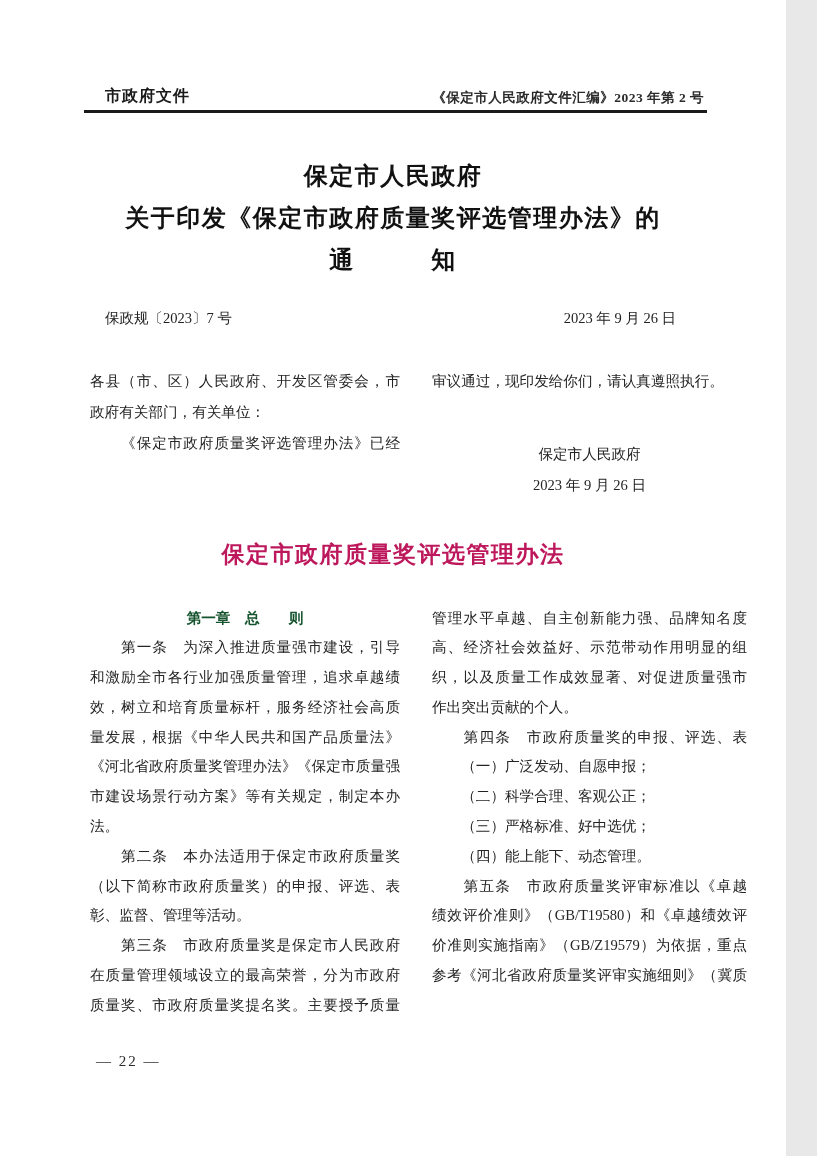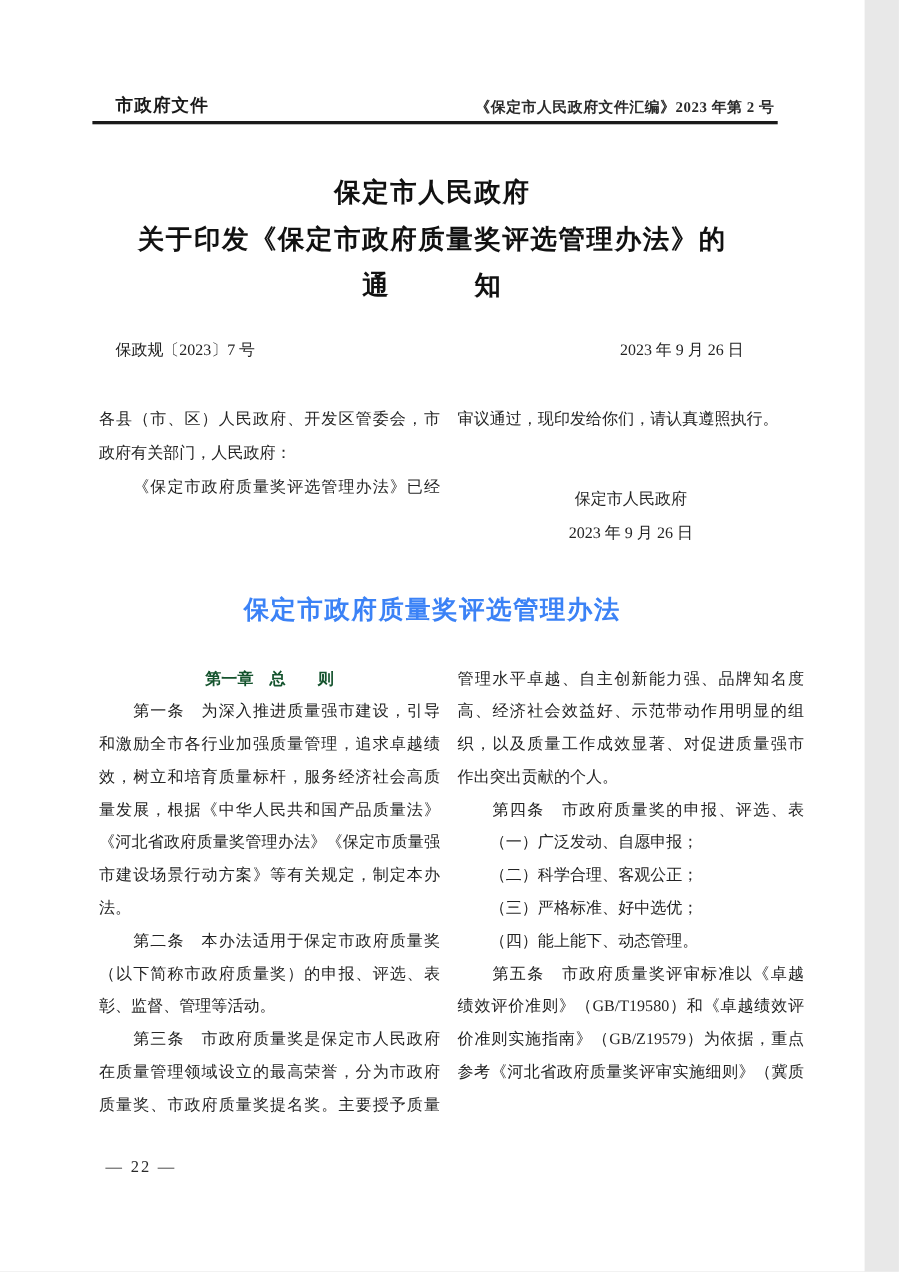--- a/index.html
+++ b/index.html
@@ -25,42 +25,42 @@
   .title-line{font-size:24px;line-height:42px;letter-spacing:1.5px;}
   
   .meta-row{
     margin:28px 110px 0 105px;
     display:flex;justify-content:space-between;
     font-size:14.5px;color:#222;
   }
   
   .cols{
     margin-left:90px;margin-right:82px;
-    display:grid;grid-template-columns:310px 315px;column-gap:16px;
+    display:grid;grid-template-columns:310px 315px;column-gap:32px;
   }
   .notice-cols{margin-top:38px;}
   .body-cols{margin-top:34px;}
   .line{
     font-size:14.6px;line-height:31px;height:31px;
     text-align:justify;text-align-last:justify;
     color:#242424;white-space:pre-wrap;
   }
   .body-cols .line{line-height:29.8px;height:29.8px;}
   .line.end{text-align-last:left;}
   .line.chapter{
     font-family:"Liberation Sans","DejaVu Sans",sans-serif;
     font-weight:bold;text-align:left;text-align-last:center;color:#14532d;
   }
   .sig-block{margin-top:42px;text-align:center;text-align-last:center;}
   .sig-line{font-size:14.6px;line-height:31px;color:#242424;}
   
   .reg-title{
     margin:38px 0 0 0;text-align:center;
     font-family:"Liberation Sans","DejaVu Sans",sans-serif;
-    font-weight:bold;font-size:23px;letter-spacing:1.5px;color:#3b82f6;
+    font-weight:bold;font-size:23px;letter-spacing:1.5px;color:#be185d;
   }
   
   .footer{
     position:absolute;left:96px;bottom:86px;
     font-size:15px;color:#2a2a2a;letter-spacing:2px;
   }
 </style>
 </head>
 <body>
 
@@ -79,21 +79,21 @@
   </div>
 
   <div class="meta-row">
     <span>保政规〔2023〕7 号</span>
     <span>2023 年 9 月 26 日</span>
   </div>
 
   <div class="cols notice-cols">
     <div class="col">
       <div class="line">各县（市、区）人民政府、开发区管委会，市</div>
-      <div class="line end">政府有关部门，人民政府：</div>
+      <div class="line end">政府有关部门，有关单位：</div>
       <div class="line">　　《保定市政府质量奖评选管理办法》已经</div>
     </div>
     <div class="col">
       <div class="line end">审议通过，现印发给你们，请认真遵照执行。</div>
       <div class="sig-block">
         <div class="sig-line">保定市人民政府</div>
         <div class="sig-line">2023 年 9 月 26 日</div>
       </div>
     </div>
   </div>

